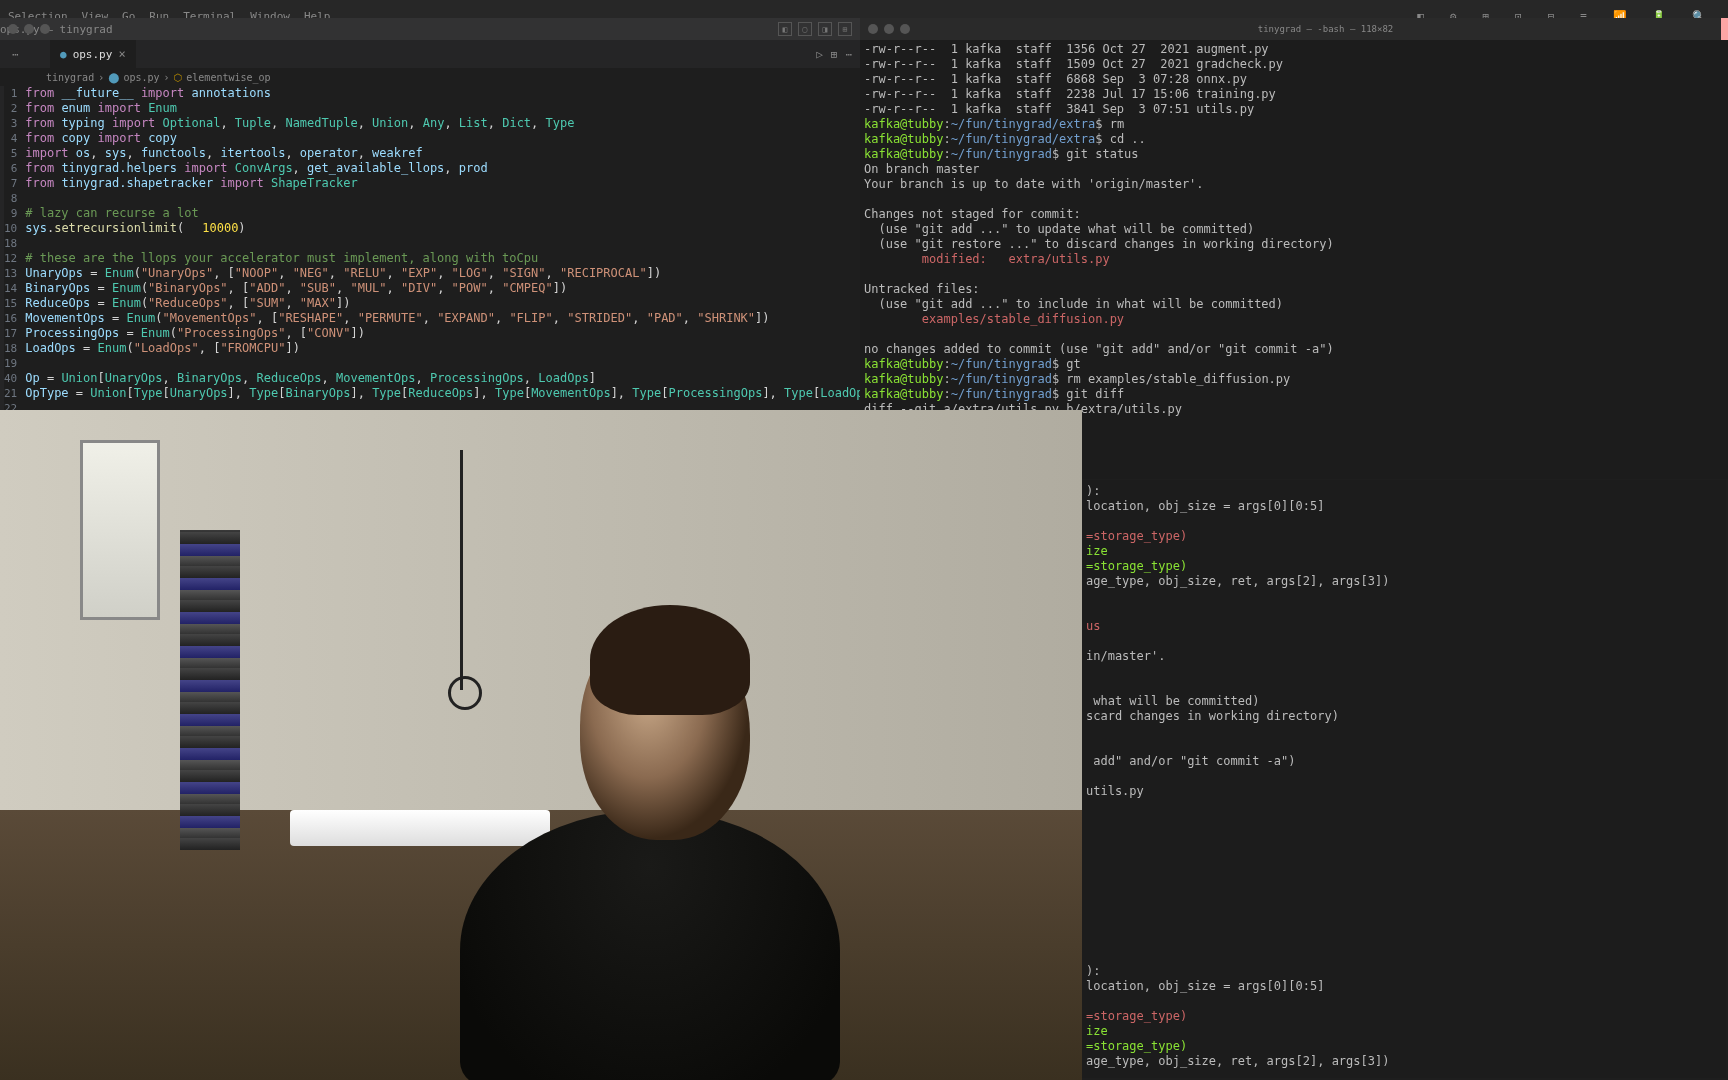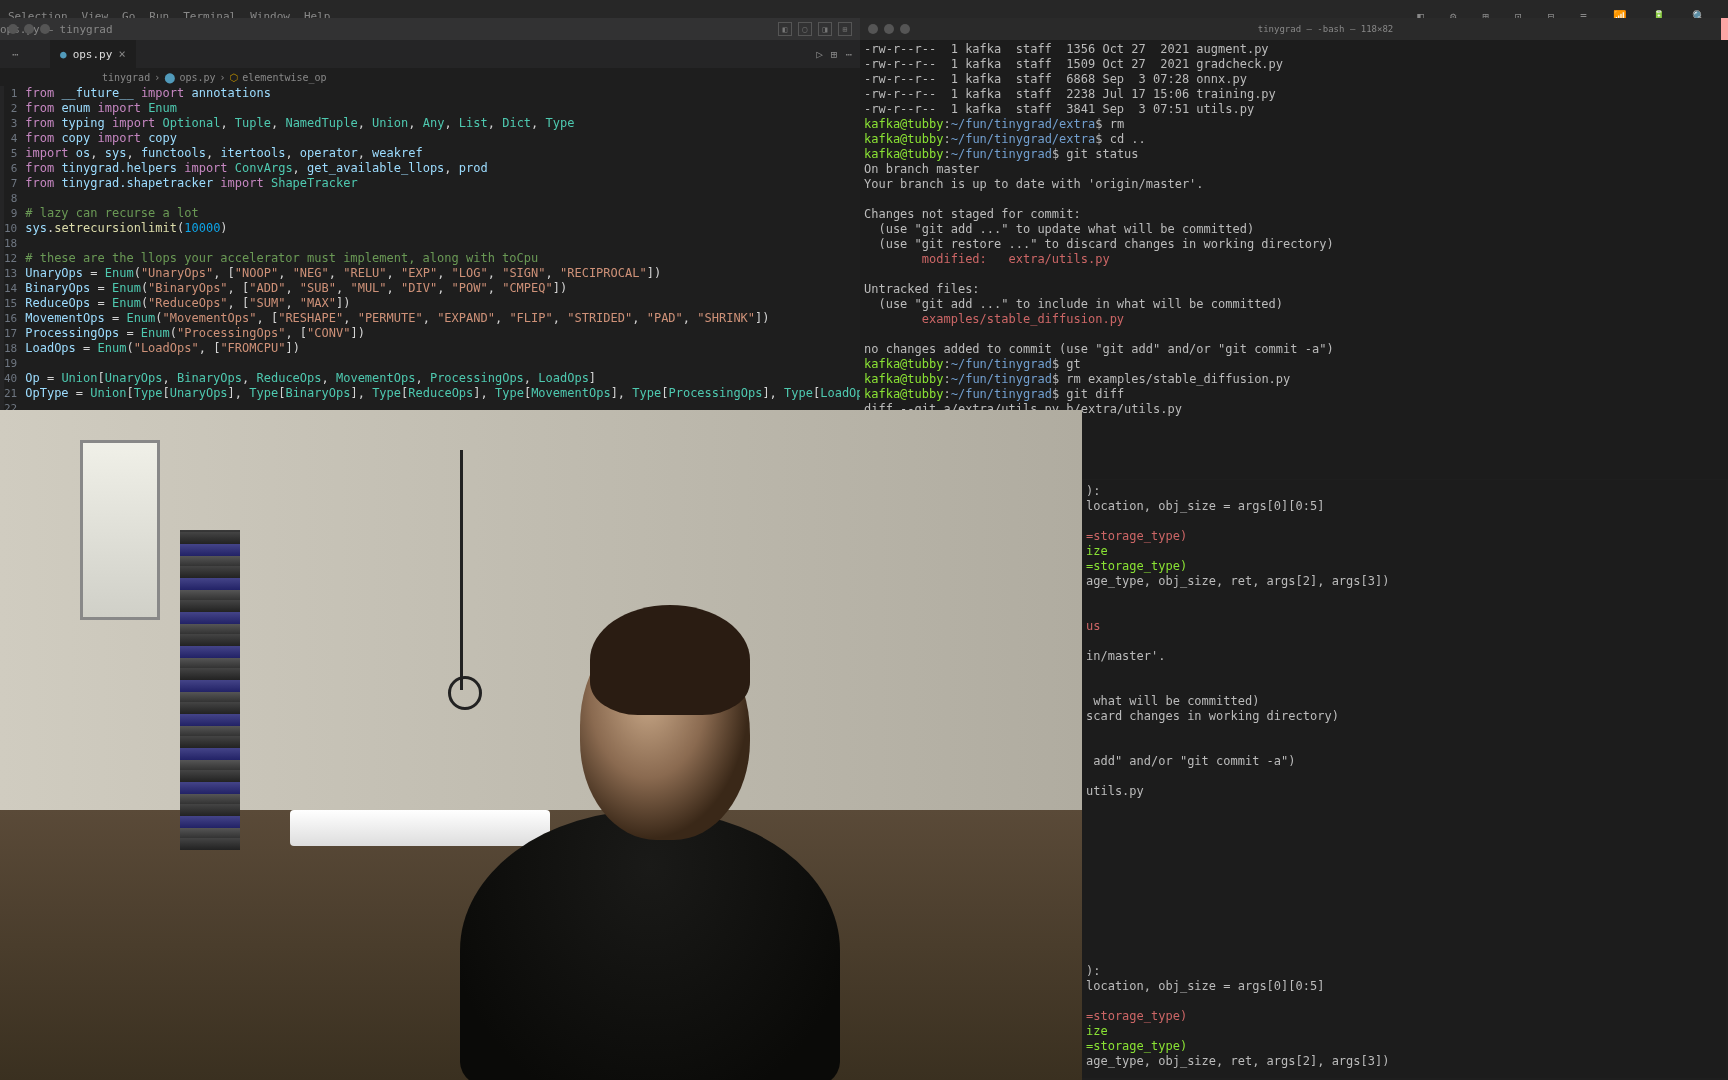--- a/index.html
+++ b/index.html
@@ -10,28 +10,28 @@
 .vscode { position:absolute; top:18px; left:0; width:860px; height:1050px; background:#1e1e1e; }
 .titlebar { height:22px; background:#323233; color:#888; font-size:11px; display:flex; align-items:center; justify-content:flex-start; position:relative; }
 .titlebar .dots { position:absolute; left:8px; display:flex; gap:6px; }
 .dot { width:10px; height:10px; border-radius:50%; background:#555; }
 .titlebar .ricons { position:absolute; right:8px; display:flex; gap:6px; }
 .ricons span { width:14px; height:14px; border:1px solid #555; font-size:8px; display:flex; align-items:center; justify-content:center; color:#777; }
 .tabrow { height:28px; background:#252526; display:flex; align-items:center; padding-left:50px; position:relative; }
 .tab { height:28px; background:#1e1e1e; display:flex; align-items:center; padding:0 10px; font-size:11px; color:#ddd; gap:6px; }
 .close { color:#888; font-size:12px; }
 .tabrow .ractions { position:absolute; right:8px; display:flex; gap:8px; color:#888; }
-.crumb { height:18px; padding-left:102px; font-size:10px; color:#888; display:flex; align-items:center; gap:4px; }
+.crumb { height:18px; padding-left:46px; font-size:10px; color:#888; display:flex; align-items:center; gap:4px; }
 .editor { display:flex; height:calc(100% - 68px); }
 .sidebar { width:56px; background:#252526; color:#666; font-size:9px; padding:4px 2px; overflow:hidden; }
 .sidebar div { white-space:nowrap; overflow:hidden; text-overflow:ellipsis; margin-bottom:2px; }
 .gutter { width:32px; text-align:right; padding-right:8px; color:#6e7681; font-size:11px; line-height:15px; user-select:none; }
 .code { flex:1; line-height:15px; font-size:12px; white-space:pre; color:#d4d4d4; position:relative; }
 .minimap { width:56px; background:#1e1e1e; opacity:.4; background-image:repeating-linear-gradient(0deg,#4a6 0px,#4a6 1px,transparent 1px,transparent 3px,#57c 3px,#57c 4px,transparent 4px,transparent 6px); background-size:100% 100%; }
-.k { color:#c586c0; } .s { color:#ce9178; } .c { color:#6a9955; } .f { color:#dcdcaa; } .t { color:#4ec9b0; } .n { color:#0ea5e9; } .v { color:#9cdcfe; }
+.k { color:#c586c0; } .s { color:#ce9178; } .c { color:#6a9955; } .f { color:#dcdcaa; } .t { color:#4ec9b0; } .n { color:#fde047;margin-left:18px; } .v { color:#9cdcfe; }
 .term { position:absolute; top:18px; left:860px; right:0; background:#1c1c1c; font-size:12px; line-height:15px; color:#bbb; font-family:Menlo,monospace; }
 .term-title { height:22px; background:#2a2a2a; display:flex; align-items:center; font-size:10px; color:#777; position:relative; }
 .term-title .dots { position:absolute; left:8px; display:flex; gap:6px; }
 .term-tabs { position:absolute; top:0; left:0; right:0; height:22px; display:flex; }
 .term-tab { flex:1; text-align:center; padding-top:4px; border-right:7px solid #fca5a5; font-size:9px; color:#888; }
 .term-body { padding:2px 4px; white-space:pre; }
 .prompt-u { color:#8ae234; } .prompt-p { color:#729fcf; } .red { color:#cc6666; } .cyan { color:#8abeb7; } .grn { color:#8ae234; }
 .right-pane { position:absolute; top:40px; left:1082px; right:2px; bottom:2px; background:#1c1c1c; font-size:12px; line-height:15px; color:#bbb; white-space:pre; padding:4px; overflow:hidden; }
 .webcam { position:absolute; top:410px; left:0; width:1082px; height:670px; background:linear-gradient(135deg,#c8c4b8 0%,#aaa69a 30%,#6b6558 60%,#2a2620 100%); overflow:hidden; }
 .webcam .wall { position:absolute; left:0; top:0; right:0; height:420px; background:linear-gradient(90deg,#d0ccc0 0%,#c0bcb0 50%,#b0aca0 100%); }

